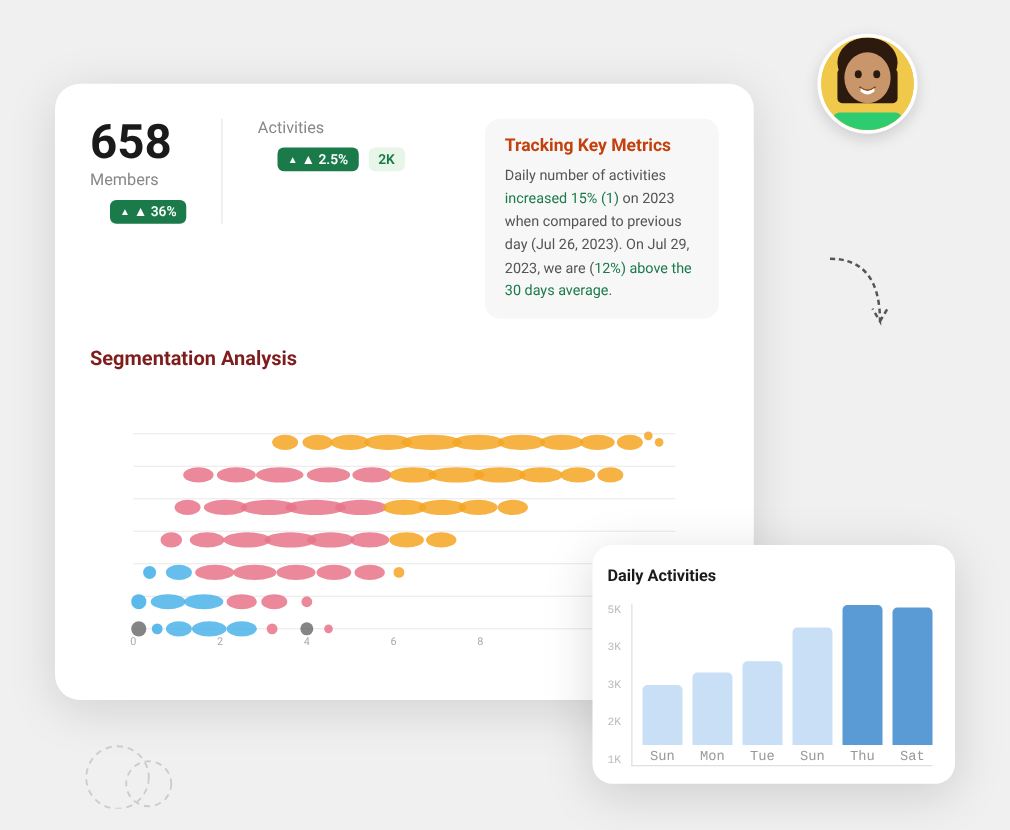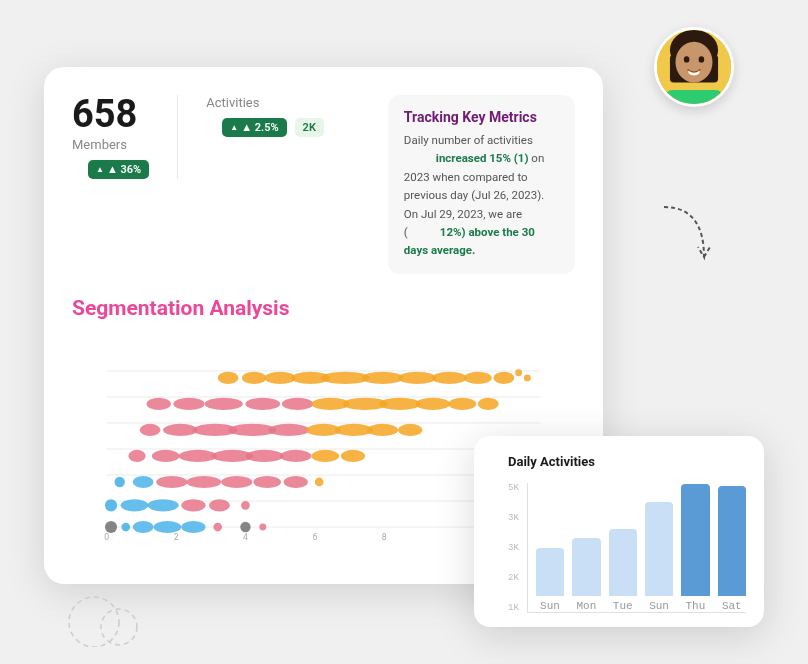--- a/index.html
+++ b/index.html
@@ -102,41 +102,40 @@
       flex: 1;
       background: #f7f7f7;
       border-radius: 12px;
       padding: 14px 16px;
       margin-left: 8px;
     }
 
     .tracking-title {
       font-size: 14px;
       font-weight: 700;
-      color: #701a75;
+      color: #c2410c;
       margin-bottom: 6px;
     }
 
     .tracking-text {
       font-size: 11.5px;
       color: #555;
       line-height: 1.6;
     }
 
     .tracking-text .highlight-green {
       color: #1a7a4a;
+      font-weight: 400;
+    }
+
+    
+    .section-title {
+      font-size: 16px;
       font-weight: 700;
-      margin-left: 32px;
-    }
-
-    
-    .section-title {
-      font-size: 21px;
-      font-weight: 700;
-      color: #ec4899;
+      color: #7f1d1d;
       margin-bottom: 14px;
     }
 
     .scatter-chart {
       position: relative;
       width: 100%;
       height: 230px;
     }
 
     .scatter-svg {
@@ -145,21 +144,21 @@
     }
 
     
     .daily-card {
       position: absolute;
       bottom: 0;
       right: 0;
       width: 290px;
       background: #fff;
       border-radius: 16px;
-      padding: 18px 18px 14px 34px;
+      padding: 18px 18px 14px 12px;
       box-shadow: 0 8px 40px rgba(0,0,0,0.15);
     }
 
     .daily-title {
       font-size: 13px;
       font-weight: 700;
       color: #1a1a1a;
       margin-bottom: 14px;
     }
 

